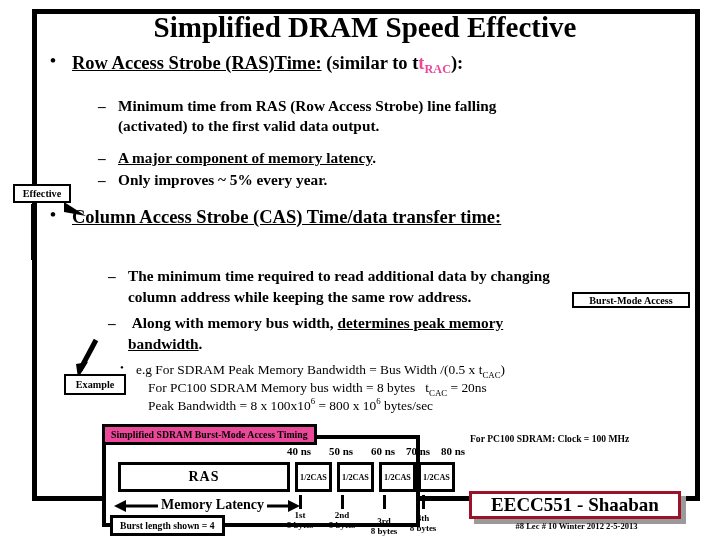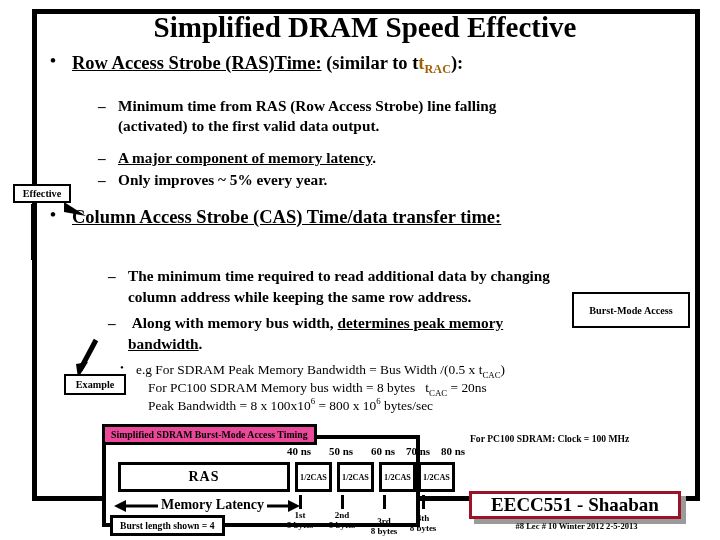--- a/index.html
+++ b/index.html
@@ -35,21 +35,21 @@
   
   .b1{
     position:absolute;
     font-size:18.5px;font-weight:bold;color:#000;
     z-index:3;
     line-height:1.22;
   }
   .b1 .dot{position:absolute;left:0;top:-1px;font-size:17px;}
   .b1 .txt{display:block;margin-left:22px;}
   .u{text-decoration:underline;}
-  .red{color:#a16207;}
+  .red{color:#ec4899;}
   sub{font-size:0.66em;vertical-align:baseline;position:relative;top:4px;}
   sup{font-size:0.66em;vertical-align:baseline;position:relative;top:-6px;}
 
   
   .b2{
     position:absolute;
     font-size:15.3px;font-weight:bold;color:#000;
     line-height:1.30;
     z-index:3;
   }
@@ -210,21 +210,21 @@
   </div>
 
   <div class="b2" style="left:108px;top:266px;width:560px;">
     <span class="dash">–</span>
     <span class="txt">The minimum time required to read additional data by changing</span>
   </div>
   <div class="b2" style="left:128px;top:287px;width:560px;">
     <span class="txt" style="margin-left:0;">column address while keeping the same row address.</span>
   </div>
 
-  <div class="annbox" style="left:572px;top:292px;width:118px;height:36px;">
+  <div class="annbox" style="left:572px;top:292px;width:118px;height:16px;">
     <span>Burst-Mode Access</span>
   </div>
 
   <div class="b2" style="left:108px;top:313px;width:560px;">
     <span class="dash">–</span>
     <span class="txt">&nbsp;Along with memory bus width, <span class="u">determines peak memory</span></span>
   </div>
   <div class="b2" style="left:128px;top:334px;width:400px;">
     <span class="txt" style="margin-left:0;"><span class="u">bandwidth</span>.</span>
   </div>

